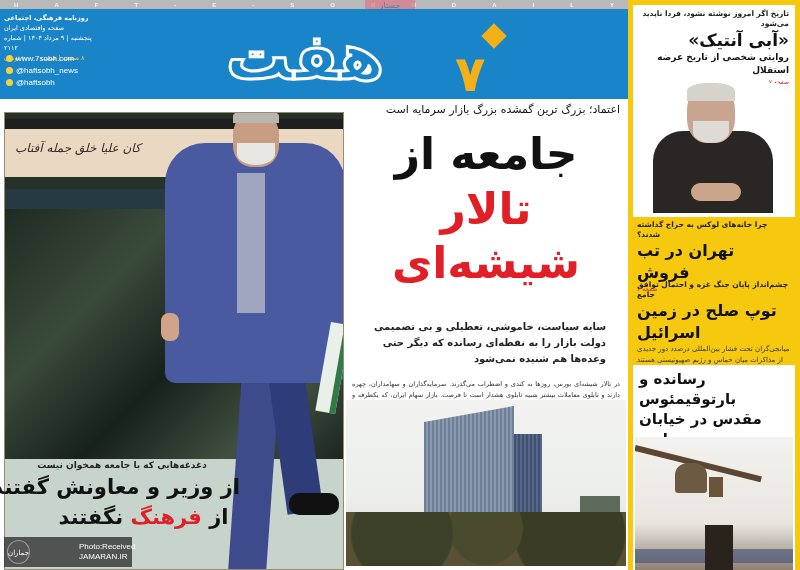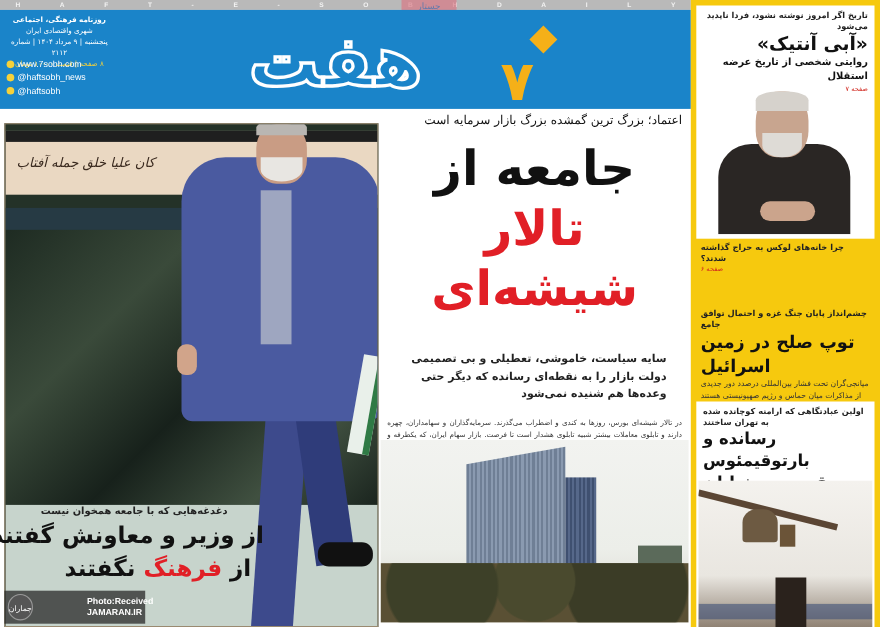--- a/index.html
+++ b/index.html
@@ -6,21 +6,21 @@
   html, body { width: 800px; height: 570px; overflow: hidden; background: #fff; }
   body { font-family: "DejaVu Sans", sans-serif; position: relative; }
 
   
   .top-strip { position: absolute; left: 0; top: 0; width: 628px; height: 9px; background: #b9b9b9; display: flex; justify-content: space-between; align-items: center; padding: 0 14px; }
   .top-strip span { color: #f3f3f3; font-size: 6px; font-family: "Liberation Sans", sans-serif; font-weight: bold; }
   .top-strip .stamp { position: absolute; left: 365px; top: 0; width: 50px; height: 12px; background: #d97a86; opacity: 0.7; color: #3a5ea8; font-size: 8px; text-align: center; line-height: 12px; direction: rtl; }
 
   
   .masthead { position: absolute; left: 0; top: 9px; width: 628px; height: 90px; background: #1a84c9; overflow: hidden; }
-  .info { position: absolute; left: 4px; top: 4px; width: 100px; direction: rtl; text-align: center; color: #fff; font-size: 6.5px; line-height: 10px; }
+  .info { position: absolute; left: 4px; top: 4px; width: 100px; direction: rtl; text-align: left; color: #fff; font-size: 6.5px; line-height: 10px; }
   .info .line1 { font-weight: bold; }
   .info .yellow { color: #f5d13a; }
   .social { position: absolute; left: 6px; top: 44px; color: #fff; font-size: 8px; line-height: 12px; font-family: "Liberation Sans", sans-serif; }
   .social .ic { display: inline-block; width: 7px; height: 7px; border-radius: 50%; background: #f5d13a; margin-right: 3px; vertical-align: middle; }
   .logo { position: absolute; left: 155px; top: 6px; width: 460px; height: 80px; }
   .logo .seven { position: absolute; left: 300px; top: 36px; width: 40px; height: 46px; color: #f5b018; font-size: 50px; font-weight: bold; line-height: 46px; }
   .logo .diamond { position: absolute; left: 330px; top: 12px; width: 18px; height: 18px; background: #f5b018; transform: rotate(45deg); }
   .logo .title { position: absolute; left: 0; top: 2px; width: 300px; height: 80px; color: transparent; -webkit-text-stroke: 3px #fff; font-size: 64px; font-weight: bold; line-height: 80px; direction: rtl; text-align: center; }
 
   
@@ -68,21 +68,21 @@
   .man-hand { position: absolute; left: 156px; top: 200px; width: 18px; height: 28px; background: #d1a48a; border-radius: 8px; }
   .folder { position: absolute; left: 318px; top: 210px; width: 20px; height: 90px; background: #e9f0ea; border-right: 6px solid #2f7a45; transform: rotate(10deg); }
 
   .photo-cap { position: absolute; left: 20px; top: 348px; width: 300px; direction: rtl; text-align: center; z-index: 3; }
   .photo-cap .k { font-size: 9px; color: #222; font-weight: bold; line-height: 14px; margin-right: 104px; }
   .photo-cap .h1 { font-size: 21px; color: #111; font-weight: bold; line-height: 30px; margin-right: 104px; white-space: nowrap; }
   .photo-cap .h2 { font-size: 21px; color: #111; font-weight: bold; line-height: 30px; margin-right: 104px; white-space: nowrap; padding-left: 43px; }
   .photo-cap .h2 .red { color: #e11f26; }
   .credit { position: absolute; left: 4px; top: 537px; width: 128px; height: 30px; background: rgba(40,40,40,0.75); z-index: 4; display: flex; align-items: center; }
   .credit .badge { width: 24px; height: 24px; border-radius: 50%; background: #555; border: 1px solid #999; margin: 0 5px 0 3px; color: #fff; font-size: 7px; text-align: center; line-height: 24px; }
-  .credit .txt { color: #fff; font-size: 8px; line-height: 10px; font-family: "Liberation Sans", sans-serif; font-weight: bold; margin-left: 44px; }
+  .credit .txt { color: #fff; font-size: 8px; line-height: 10px; font-family: "Liberation Sans", sans-serif; font-weight: normal; margin-left: 44px; }
 
   
   .center { position: absolute; left: 346px; top: 100px; width: 280px; direction: rtl; text-align: right; }
   .kicker { font-size: 11px; font-weight: normal; color: #111; line-height: 20px; padding-right: 6px; }
   .big1 { font-size: 44px; font-weight: bold; color: #111; text-align: center; line-height: 56px; margin-top: 6px; }
   .big2 { font-size: 44px; font-weight: bold; color: #e11f26; text-align: center; line-height: 54px; }
   .lead { font-size: 10px; font-weight: bold; color: #222; line-height: 16px; margin-top: 29px; padding-right: 20px; }
   .bodytext { font-size: 6.5px; color: #333; line-height: 11px; margin-top: 12px; padding: 0 6px; text-align: justify; }
   .pagelink { font-size: 6.5px; color: #c6262e; margin-top: 6px; padding-right: 6px; }
 
@@ -111,21 +111,21 @@
   <span>A</span>
   <span>I</span>
   <span>L</span>
   <span>Y</span>
   <div class="stamp">جستار</div>
 </div>
 
 <div class="masthead">
   <div class="info">
     <div class="line1">روزنامه فرهنگی، اجتماعی</div>
-    <div>شهری واقتصادی ایران</div>
+    <div>صفحه واقتصادی ایران</div>
     <div>پنجشنبه | ۹ مرداد ۱۴۰۴ | شماره ۲۱۱۲</div>
     <div class="yellow">۸ صفحه | قیمت ۱۰۰۰۰ تومان</div>
   </div>
   <div class="social">
     <div><span class="ic"></span><span>www.7sobh.com</span></div>
     <div><span class="ic"></span><span>@haftsobh_news</span></div>
     <div><span class="ic"></span><span>@haftsobh</span></div>
   </div>
   <div class="logo">
     <div class="title">هفت صبح</div>
@@ -193,30 +193,30 @@
     <div class="portrait">
       <div class="body"></div>
       <div class="head"></div>
       <div class="hair"></div>
       <div class="beard"></div>
       <div class="hands"></div>
     </div>
   </div>
   <div class="rc-block b2">
     <div class="rc-kicker">چرا خانه‌های لوکس به حراج گذاشته شدند؟</div>
+    <div class="rc-head">تهران در تب فروش</div>
     <div class="rc-page">صفحه ۶</div>
   </div>
   <div class="rc-block b3">
     <div class="rc-kicker">چشم‌انداز پایان جنگ غزه و احتمال توافق جامع</div>
     <div class="rc-head">توپ صلح در زمین اسرائیل</div>
     <div class="rc-body">میانجی‌گران تحت فشار بین‌المللی درصدد دور جدیدی از مذاکرات میان حماس و رژیم صهیونیستی هستند</div>
     <div class="rc-page">صفحه ۲</div>
   </div>
   <div class="rc-block b4">
-    <div class="rc-kicker">اولین عبادتگاهی که ارامنه کوچانده شده به تهران ساختند</div>
     <div class="rc-head" style="font-size:15px;line-height:20px;">رسانده و بارتوقیمئوس</div>
     <div class="rc-head" style="font-size:15px;line-height:20px;">مقدس در خیابان مولوی</div>
     <div class="rc-page">صفحه ۸</div>
     <div class="church">
       <div class="beam"></div>
       <div class="bell"></div>
       <div class="icon1"></div>
       <div class="tiles"></div>
       <div class="door"></div>
     </div>

